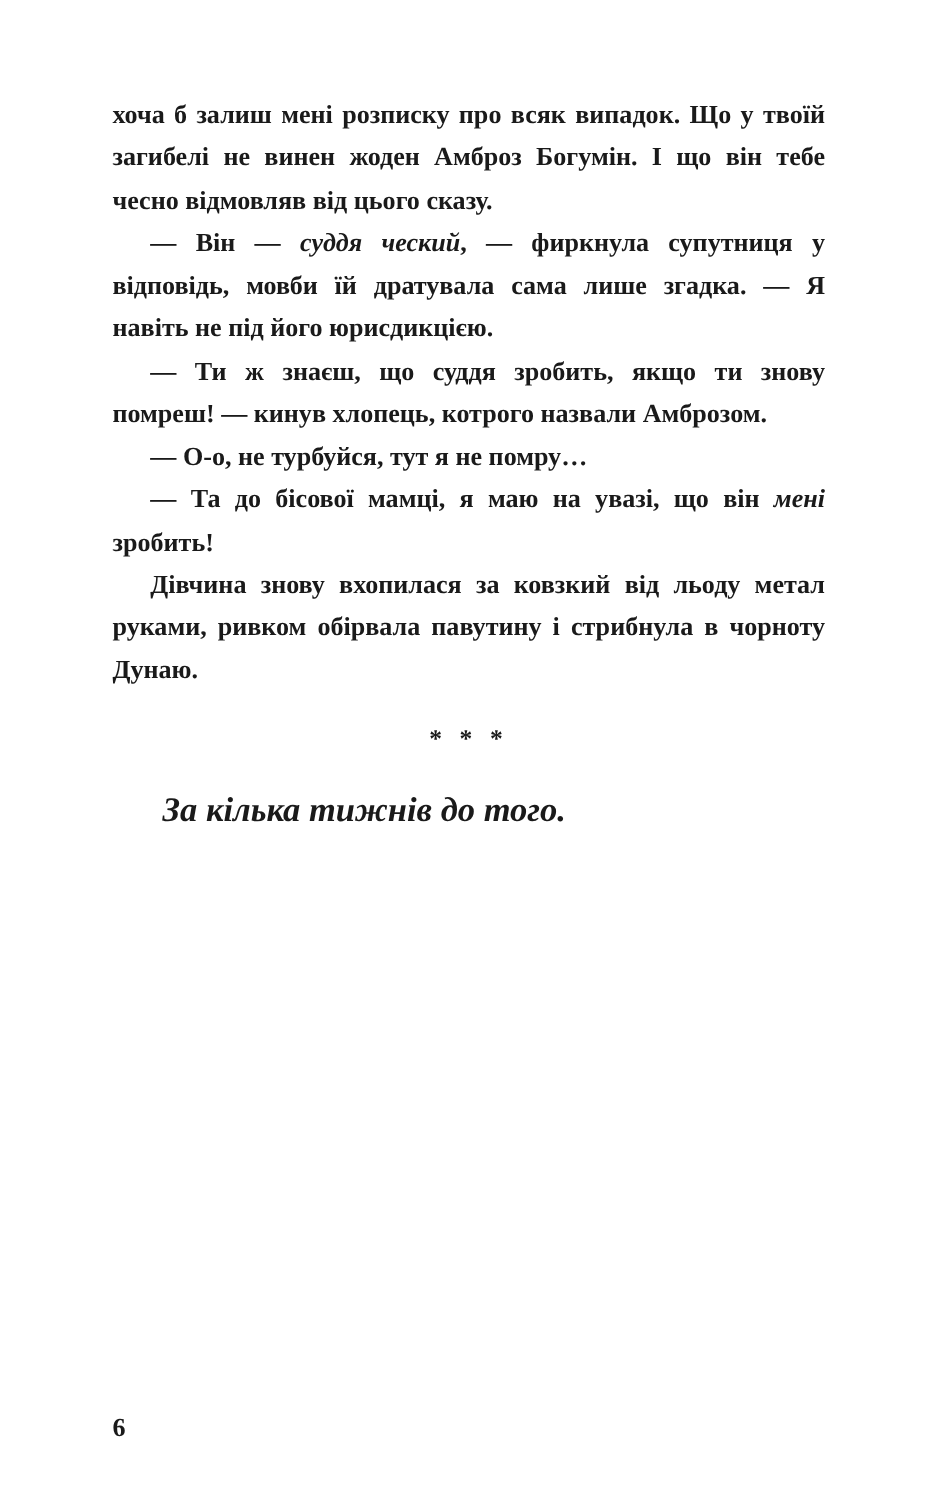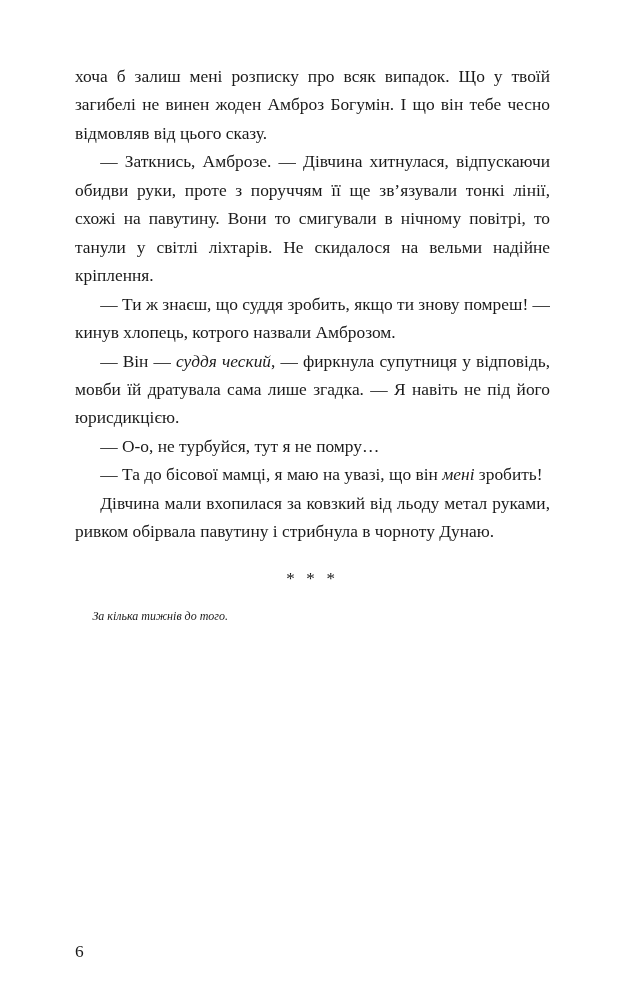--- a/index.html
+++ b/index.html
@@ -16,20 +16,21 @@
     overflow: hidden;
   }
   .page {
     position: absolute;
     left: 0;
     top: 0;
     width: 625px;
     height: 1000px;
     box-sizing: border-box;
     padding: 62px 75px 0 75px;
+    font-weight: bold;
   }
   .body-text {
     font-size: 17.4px;
     line-height: 1.635;
     text-align: justify;
     text-justify: inter-word;
     hyphens: manual;
   }
   .body-text p {
     margin: 0;
@@ -40,21 +41,21 @@
   }
   .scene-break {
     text-align: center;
     letter-spacing: 0.22em;
     font-size: 17px;
     margin: 24px 0 20px 0;
     line-height: 1;
   }
   .scene-lead {
     font-style: italic;
-    font-size: 12px;
+    font-size: 23px;
     line-height: 1.635;
     text-indent: 1.45em;
     margin: 12px 0 26px 0;
   }
   em {
     font-style: italic;
   }
   .folio {
     position: absolute;
     left: 75px;
@@ -63,26 +64,25 @@
     color: #1a1a1a;
   }
 </style>
 </head>
 <body>
 
 <div class="page">
 
   <div class="body-text">
     <p class="noindent">хоча б залиш мені розписку про всяк випадок. Що у твоїй загибелі не винен жоден Амброз Богумін. І що він тебе чесно відмовляв від цього сказу.</p>
-    <p>— Заткнись, Амброзе. — Дівчина хитнулася, відпускаючи обидви руки, проте з поруччям її ще зв’язували тонкі лінії, схожі на павутину. Вони то смигували в нічному повітрі, то танули у світлі ліхтарів. Не скидалося на вельми надійне кріплення.</p>
+    <p>— Він — <em>суддя ческий</em>, — фиркнула супутниця у відповідь, мовби їй дратувала сама лише згадка. — Я навіть не під його юрисдикцією.</p>
     <p>— Ти ж знаєш, що суддя зробить, якщо ти знову помреш! — кинув хлопець, котрого назвали Амброзом.</p>
-    <p>— Він — <em>суддя ческий</em>, — фиркнула супутниця у відповідь, мовби їй дратувала сама лише згадка. — Я навіть не під його юрисдикцією.</p>
     <p>— О-о, не турбуйся, тут я не помру…</p>
     <p>— Та до бісової мамці, я маю на увазі, що він <em>мені</em> зробить!</p>
-    <p>Дівчина мали вхопилася за ковзкий від льоду метал руками, ривком обірвала павутину і стрибнула в чорноту Дунаю.</p>
+    <p>Дівчина знову вхопилася за ковзкий від льоду метал руками, ривком обірвала павутину і стрибнула в чорноту Дунаю.</p>
   </div>
 
   <div class="scene-break">* * *</div>
 
   <div class="scene-lead">За кілька тижнів до того.</div>
 
   <div class="body-text">
   </div>
 
   <div class="folio">6</div>

